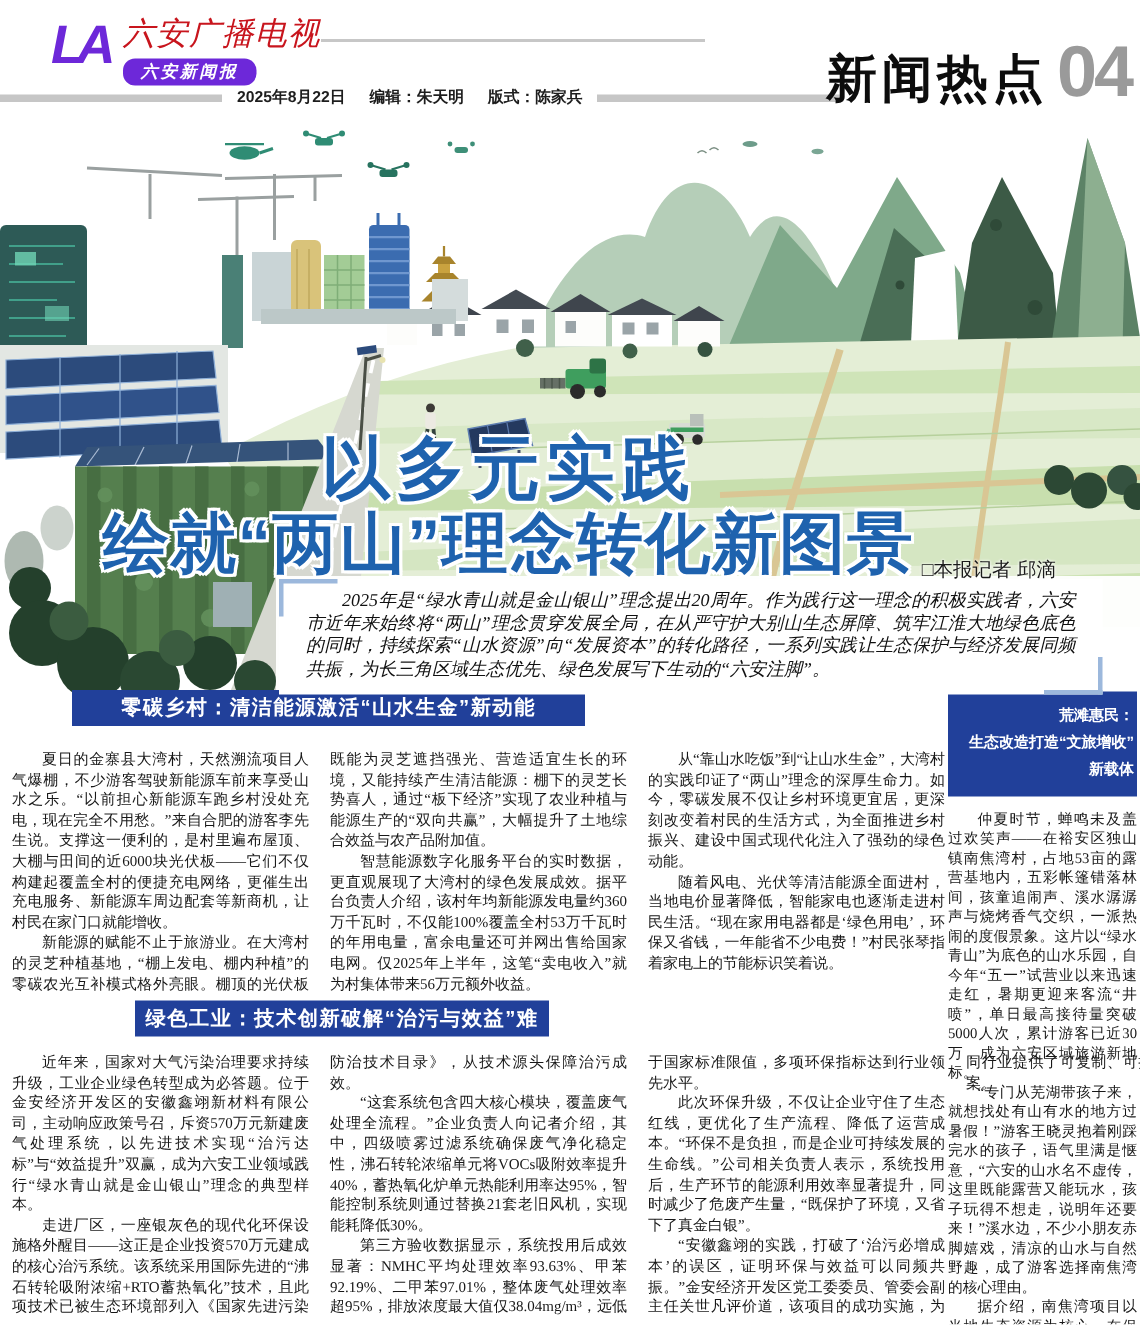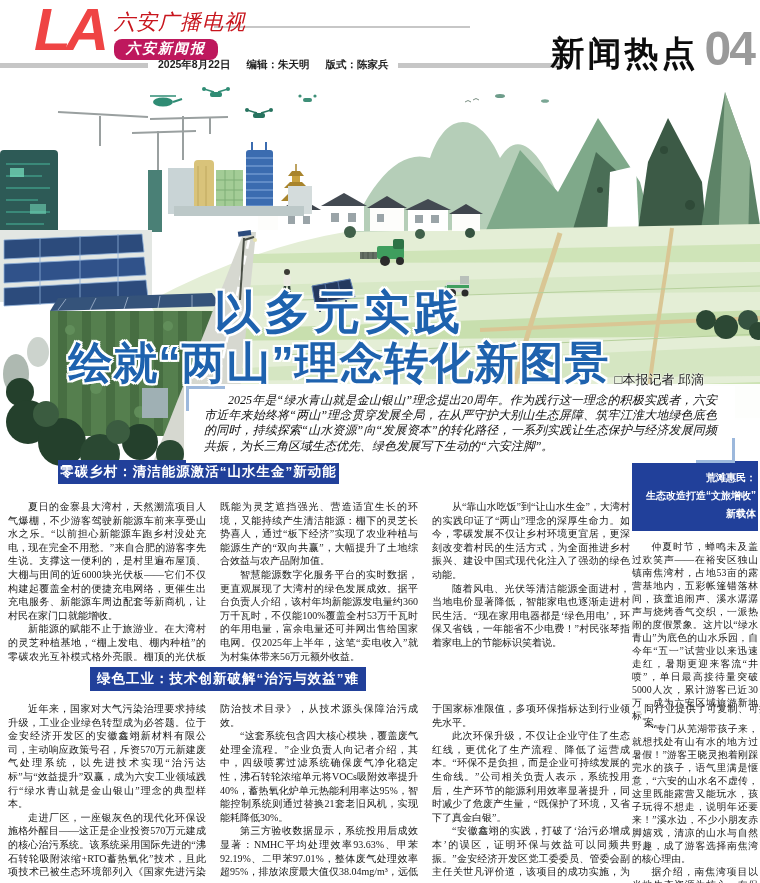--- a/index.html
+++ b/index.html
@@ -4,24 +4,24 @@
 <title>新闻热点 04</title>
 <style>
   html,body{margin:0;padding:0;background:#fff;}
   #page{position:relative;width:760px;height:883px;overflow:hidden;background:#fff;
         font-family:"Liberation Serif","DejaVu Serif",serif;}
   .sans{font-family:"Liberation Sans","DejaVu Sans",sans-serif;}
 
   
   .logo{position:absolute;left:34px;top:6px;display:flex;align-items:flex-start;z-index:5;}
   .logo-la{font-family:"Liberation Sans","DejaVu Sans",sans-serif;font-weight:900;
-           font-size:60px;line-height:48px;color:#ef4444;letter-spacing:-5px;font-style:italic;}
+           font-size:36px;line-height:48px;color:#6d28d9;letter-spacing:-5px;font-style:italic;}
   .logo-txt{margin-left:10px;padding-top:4px;}
   .logo-title{font-size:21px;font-weight:normal;color:#c8151d;font-style:italic;line-height:24px;letter-spacing:1px;}
-  .logo-badge{display:inline-block;margin-top:5px;background:#be185d;color:#fff;font-size:14px;
+  .logo-badge{display:inline-block;margin-top:5px;background:#6d28d9;color:#fff;font-size:11px;
               font-style:italic;font-weight:bold;border-radius:8px;padding:1px 12px 2px;letter-spacing:2px;}
   .head-rule{position:absolute;left:214px;top:26px;width:256px;height:2px;background:#c7c7c7;z-index:4;}
   .daterow{position:absolute;left:0;top:58px;width:560px;display:flex;align-items:center;z-index:5;}
   .daterow .gbar{height:5px;background:#c6c6c6;}
   .daterow .gbar.b1{width:148px;}
   .daterow .gbar.b2{flex:1;}
   .dtext{display:flex;gap:16px;margin:0 10px;font-size:10.5px;font-weight:bold;color:#1d1d1d;white-space:nowrap;}
   .brand{position:absolute;right:6px;top:28px;display:flex;align-items:flex-end;z-index:5;}
   .brand-name{font-size:34px;font-weight:900;color:#0c0c0c;letter-spacing:3px;line-height:1;}
   .brand-num{font-size:48px;font-weight:900;color:#9a9a9a;line-height:0.88;margin-left:6px;letter-spacing:-2px;}
@@ -46,21 +46,21 @@
                 border-left:3px solid #9cb8dc;border-top:3px solid #9cb8dc;}
   .intro:after{content:"";position:absolute;right:0;bottom:0;width:36px;height:22px;
                border-right:3px solid #9cb8dc;border-bottom:3px solid #9cb8dc;}
   .intro p{margin:0;font-style:italic;font-size:12px;line-height:15.2px;text-align:justify;
            text-indent:2em;color:#101010;}
 
   
   .main{position:absolute;left:8px;top:460px;width:622px;z-index:2;}
   .secbar{height:24px;background:#21409a;color:#fff;text-align:center;line-height:24px;
           font-family:"Liberation Sans","DejaVu Sans",sans-serif;font-weight:bold;font-size:13.5px;letter-spacing:1px;}
-  .secbar.b1{margin-left:50px;width:281px;}
+  .secbar.b1{margin-left:40px;width:342px;}
   .secbar.b2{margin-left:82px;width:276px;margin-top:3px;}
   .cols{margin-top:16px;column-count:3;column-gap:14px;column-fill:auto;
         font-size:10px;line-height:13.6px;text-align:justify;color:#171717;}
   .cols.s1{height:164px;}
   .cols.s2{margin-top:11px;height:196px;}
   .cols p{margin:0;text-indent:2em;}
 
   
   .sidebar{position:absolute;left:632px;top:461px;width:126px;z-index:2;}
   .sbox{background:#21409a;color:#fff;text-align:right;white-space:pre-line;

